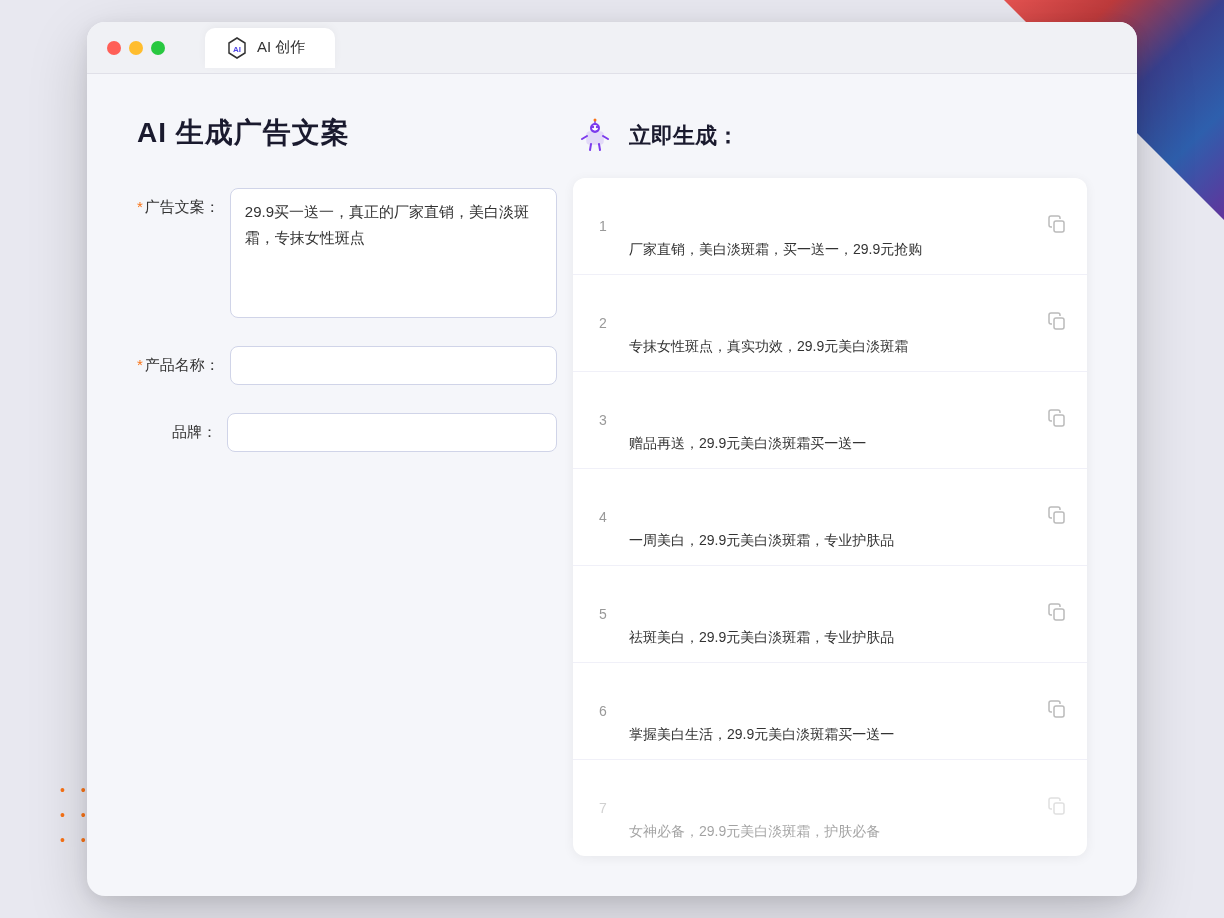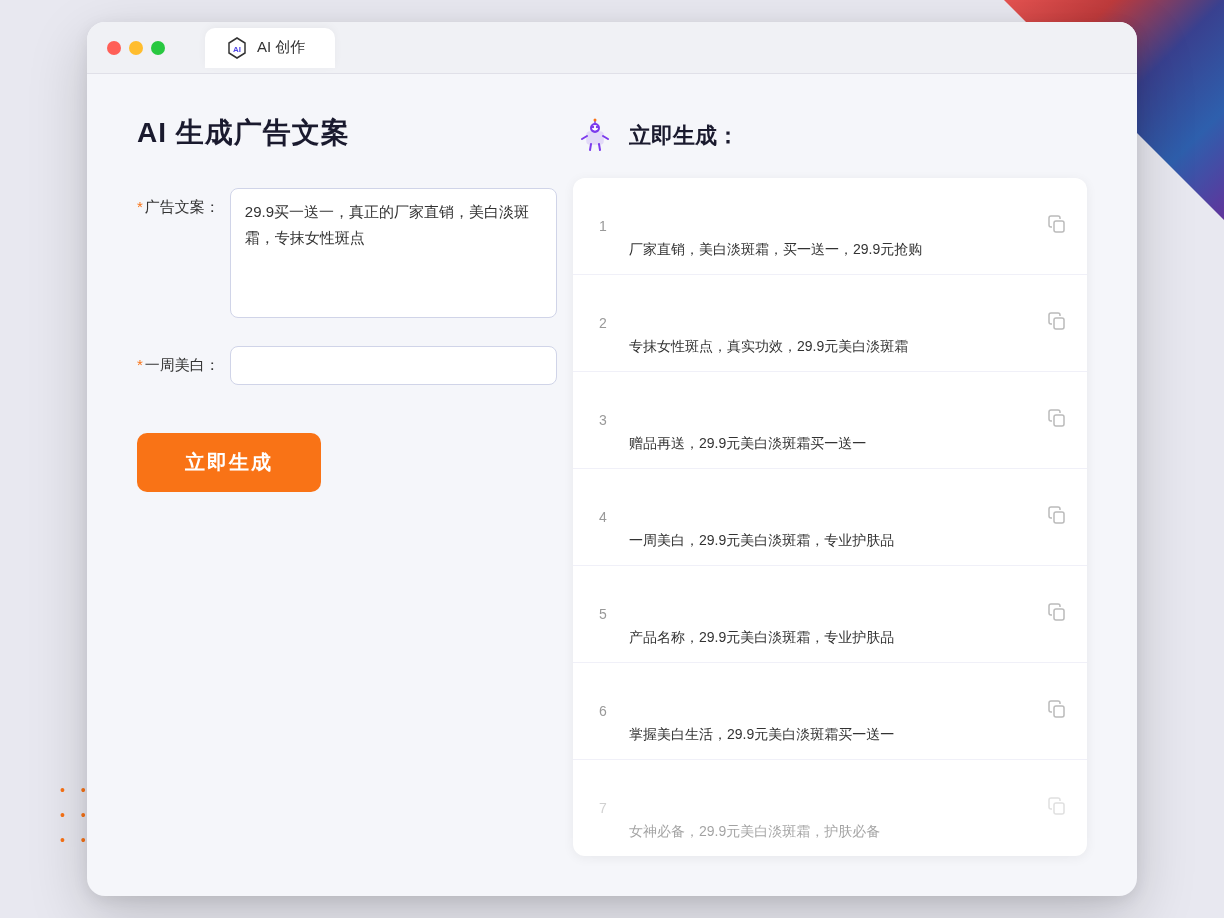--- a/index.html
+++ b/index.html
@@ -271,29 +271,32 @@
       <div class="form-row">
         <label class="form-label">
           <span class="required-star">*</span><span>广告文案：</span>
         </label>
         <textarea class="form-input" style="">29.9买一送一，真正的厂家直销，美白淡斑霜，专抹女性斑点</textarea>
       </div>
 
       
       <div class="form-row">
         <label class="form-label">
-          <span class="required-star">*</span><span>一周美白：</span>
+          <span class="required-star">*</span><span>产品名称：</span>
         </label>
         <input type="text" class="form-input" style="">
       </div>
 
       
+      <div class="form-row">
+        <label class="form-label">品牌：</label>
+        <input type="text" class="form-input" style="">
+      </div>
 
       
-      <button class="generate-btn">立即生成</button>
     </div>
 
     <div class="right-panel">
       <div class="result-header">
 
         <svg class="robot-svg" viewBox="0 0 44 44">
 
           <circle cx="22" cy="14" r="4" fill="#fff" stroke="#7c3aed" stroke-width="2"></circle>
           <circle cx="20" cy="13" r="1.2" fill="#7c3aed"></circle>
           <circle cx="24" cy="13" r="1.2" fill="#7c3aed"></circle>
@@ -344,21 +347,21 @@
             <div class="result-row">
               <span class="row-num">4</span>
               <span class="row-text">一周美白，29.9元美白淡斑霜，专业护肤品</span>
               <span><svg class="copy-icon" viewBox="0 0 20 20" fill="none" stroke="currentColor" stroke-width="1.5">
       <rect x="7" y="7" width="10" height="11" rx="2"></rect>
       <path d="M5 13H4a2 2 0 01-2-2V4a2 2 0 012-2h7a2 2 0 012 2v1"></path>
     </svg></span>
             </div>
             <div class="result-row">
               <span class="row-num">5</span>
-              <span class="row-text">产品名称，29.9元美白淡斑霜，专业护肤品</span>
+              <span class="row-text">祛斑美白，29.9元美白淡斑霜，专业护肤品</span>
               <span><svg class="copy-icon" viewBox="0 0 20 20" fill="none" stroke="currentColor" stroke-width="1.5">
       <rect x="7" y="7" width="10" height="11" rx="2"></rect>
       <path d="M5 13H4a2 2 0 01-2-2V4a2 2 0 012-2h7a2 2 0 012 2v1"></path>
     </svg></span>
             </div>
             <div class="result-row">
               <span class="row-num">6</span>
               <span class="row-text">掌握美白生活，29.9元美白淡斑霜买一送一</span>
               <span><svg class="copy-icon" viewBox="0 0 20 20" fill="none" stroke="currentColor" stroke-width="1.5">
       <rect x="7" y="7" width="10" height="11" rx="2"></rect>

